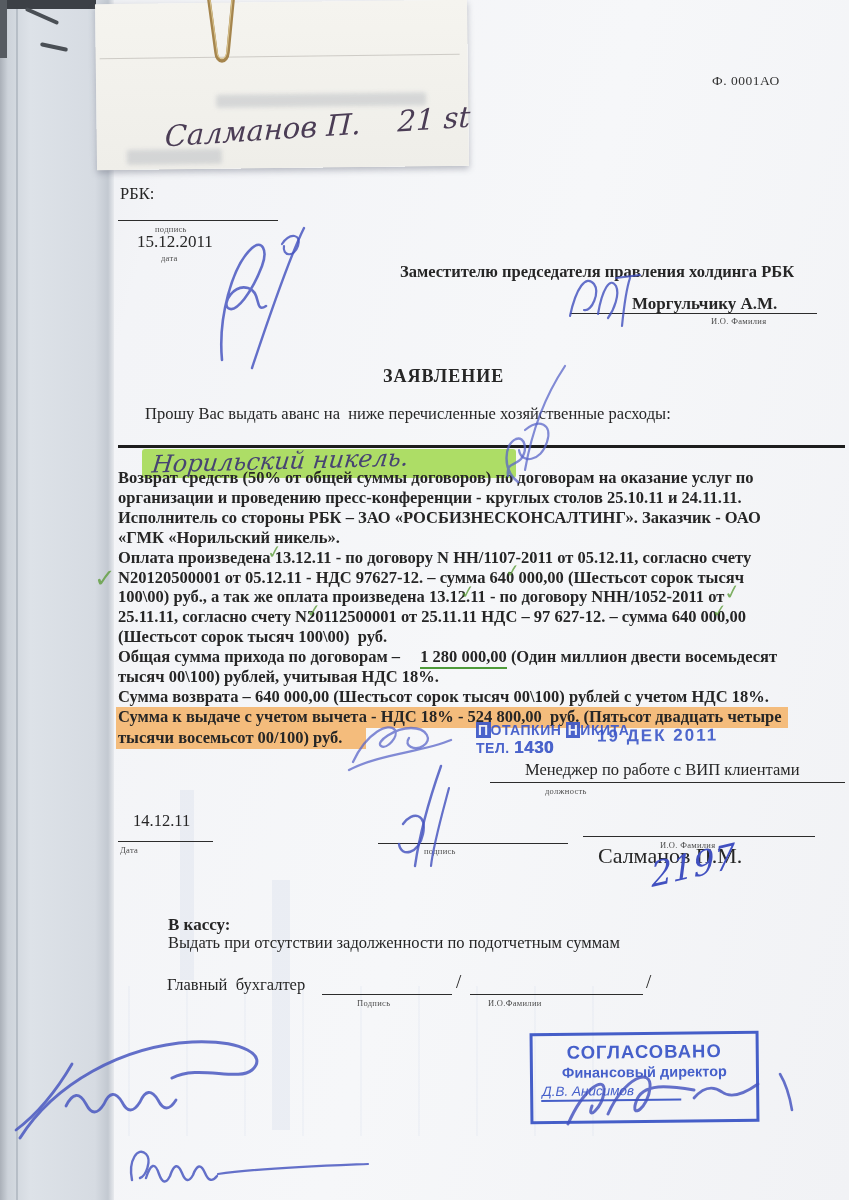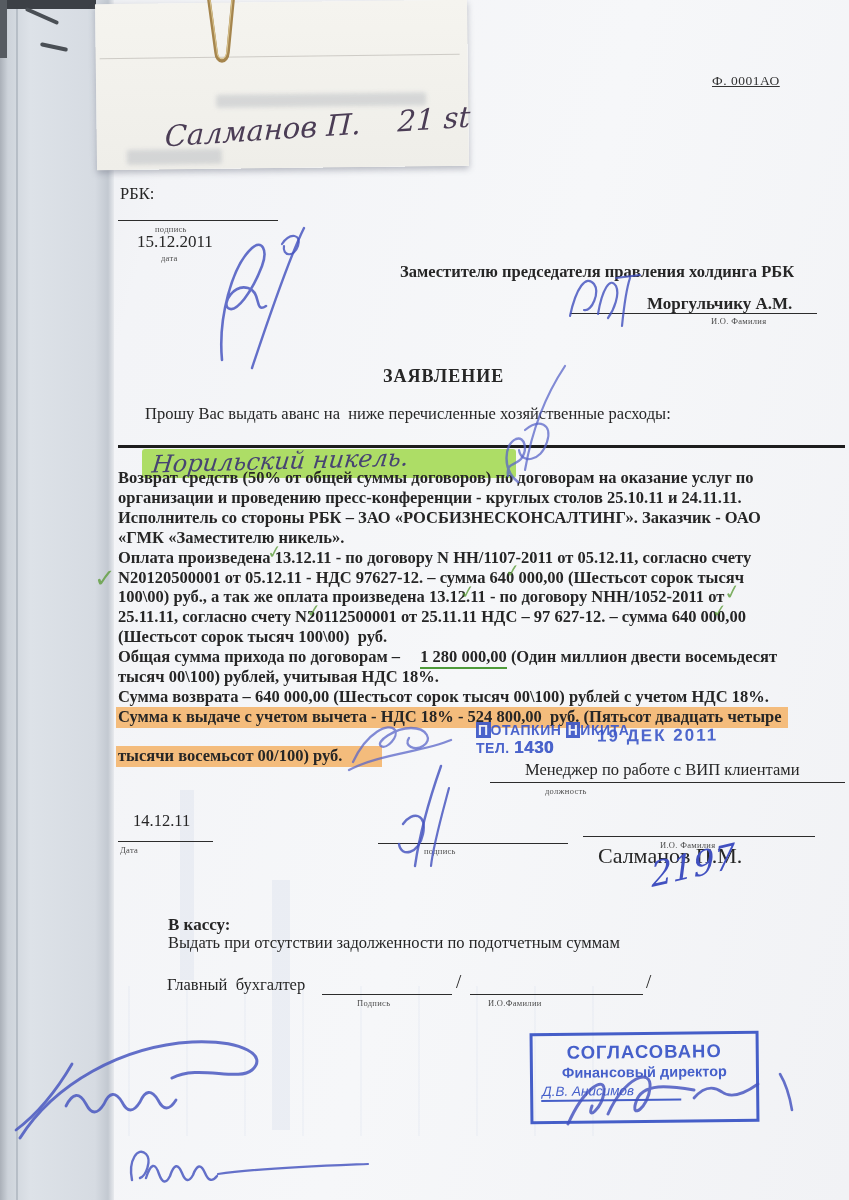--- a/index.html
+++ b/index.html
@@ -51,21 +51,21 @@
   <div class="abs edge-line"></div>
   <div class="abs corner-dark"></div>
   <div class="abs corner-dark2"></div>
   <div class="abs staple" style="left:24px;top:14px;width:36px;height:4px;transform:rotate(24deg);"></div>
   <div class="abs staple" style="left:40px;top:45px;width:28px;height:4px;transform:rotate(12deg);"></div>
 
   <div class="abs ghost-grid"></div>
   <div class="abs ghost-col" style="left:180px;top:790px;width:14px;height:190px;"></div>
   <div class="abs ghost-col" style="left:272px;top:880px;width:18px;height:250px;"></div>
 
-  <div class="abs serif" style="left:712px;top:73px;font-size:13.5px;letter-spacing:.5px;color:#333;text-decoration:underline;">Ф. 0001АО</div>
+  <div class="abs serif" style="left:712px;top:73px;font-size:13.5px;letter-spacing:.5px;color:#333;">Ф. 0001АО</div>
 
   <div class="abs note">
     <div class="abs note-crease"></div>
     <div class="abs ghost" style="left:120px;top:92px;width:210px;height:13px;"></div>
     <div class="abs ghost" style="left:30px;top:146px;width:95px;height:15px;"></div>
     <div class="abs hw" style="left:68px;top:108px;font-size:29px;color:#4b3d55;transform:rotate(-3deg) skewX(-6deg);">Салманов П.    21 st</div>
   </div>
   <svg class="abs" style="left:198px;top:0;z-index:8;" width="42" height="82" viewBox="0 0 42 82">
     <path d="M11,0 L18,52 C19,64 29,64 30,52 L35,0" fill="none" stroke="#a5854d" stroke-width="3.6" stroke-linecap="round"></path>
     <path d="M12,0 L19,51 C19.7,61 28,61 29,51 L34,0" fill="none" stroke="#d9c48e" stroke-width="1.1" stroke-linecap="round"></path>
@@ -83,21 +83,21 @@
     <path class="ink" stroke-width="2.2" d="M90,22 C98,10 110,12 106,24 C102,36 90,34 92,24"></path>
   </svg>
 
   <div class="abs serif b" style="left:400px;top:262px;font-size:16.5px;">Заместителю председателя правления холдинга РБК</div>
   <svg class="abs" style="left:556px;top:266px;" width="95" height="66" viewBox="0 0 95 66">
     <path class="ink" stroke-width="2.2" d="M14,50 C20,22 30,8 38,18 C44,26 36,46 28,44"></path>
     <path class="ink" stroke-width="2.2" d="M42,48 C46,24 54,10 60,20 C64,28 58,44 52,52"></path>
     <path class="ink" stroke-width="2.2" d="M66,60 C68,40 70,24 74,12"></path>
     <path class="ink" stroke-width="2" d="M60,12 L84,9"></path>
   </svg>
-  <div class="abs serif b" style="left:632px;top:294px;font-size:17px;margin-left:15px;">Моргульчику А.М.</div>
+  <div class="abs serif b" style="left:632px;top:294px;font-size:17px;">Моргульчику А.М.</div>
   <div class="abs hline" style="left:570px;top:313px;width:247px;border-top-width:1.8px;"></div>
   <div class="abs cap" style="left:711px;top:316px;">И.О. Фамилия</div>
 
   <div class="abs serif b" style="left:383px;top:366px;font-size:18px;letter-spacing:1px;">ЗАЯВЛЕНИЕ</div>
 
   <div class="abs serif" style="left:145px;top:404px;font-size:16.5px;white-space:pre;">Прошу Вас выдать аванс на  ниже перечисленные хозяйственные расходы:</div>
 
   <svg class="abs" style="left:505px;top:362px;" width="70" height="112" viewBox="0 0 70 112">
     <path class="ink2" stroke-width="2.2" d="M60,4 C44,28 28,62 20,108"></path>
     <path class="ink2" stroke-width="2.2" d="M20,68 C34,56 48,62 42,80 C36,100 16,102 14,88"></path>
@@ -108,31 +108,31 @@
 
   <div class="abs" style="left:118px;top:445px;width:727px;height:2.6px;background:#1d1d1d;"></div>
 
   <div class="abs" style="left:142px;top:449px;width:374px;height:29px;background:#addd66;border-radius:3px;"></div>
   <div class="abs hw" style="left:152px;top:447px;font-size:24px;color:#474472;transform:rotate(-1.5deg) skewX(-8deg);z-index:6;">Норильский никель.</div>
 
   <div class="abs" style="left:118px;top:468px;width:730px;font-weight:bold;">
     <div class="body-line">Возврат средств (50% от общей суммы договоров) по договорам на оказание услуг по</div>
     <div class="body-line">организации и проведению пресс-конференции - круглых столов 25.10.11 и 24.11.11.</div>
     <div class="body-line">Исполнитель со стороны РБК – ЗАО «РОСБИЗНЕСКОНСАЛТИНГ». Заказчик - ОАО</div>
-    <div class="body-line">«ГМК «Заместителю никель».</div>
+    <div class="body-line">«ГМК «Норильский никель».</div>
     <div class="body-line">Оплата произведена 13.12.11 - по договору N НН/1107-2011 от 05.12.11, согласно счету</div>
     <div class="body-line">N20120500001 от 05.12.11 - НДС 97627-12. – сумма 640 000,00 (Шестьсот сорок тысяч</div>
     <div class="body-line">100\00) руб., а так же оплата произведена 13.12.11 - по договору NНН/1052-2011 от</div>
     <div class="body-line">25.11.11, согласно счету N20112500001 от 25.11.11 НДС – 97 627-12. – сумма 640 000,00</div>
     <div class="body-line">(Шестьсот сорок тысяч 100\00)  руб.</div>
     <div class="body-line"><span>Общая сумма прихода по договорам – </span><span class="green-underline">1 280 000,00</span><span> (Один миллион двести восемьдесят</span></div>
     <div class="body-line">тысяч 00\100) рублей, учитывая НДС 18%.</div>
     <div class="body-line">Сумма возврата – 640 000,00 (Шестьсот сорок тысяч 00\100) рублей с учетом НДС 18%.</div>
     <div class="body-line"><span class="hl-orange">Сумма к выдаче с учетом вычета - НДС 18% - 524 800,00  руб. (Пятьсот двадцать четыре</span></div>
-    <div class="body-line"><span class="hl-orange" style="padding-right:40px;margin-top:18px;">тысячи восемьсот 00/100) руб.</span></div>
+    <div class="body-line"><span class="hl-orange" style="padding-right:24px;">тысячи восемьсот 00/100) руб.</span></div>
   </div>
 
   <div class="check" style="left:267px;top:541px;font-size:18px;transform:rotate(-8deg);">✓</div>
   <div class="check" style="left:94px;top:563px;font-size:26px;">✓</div>
   <div class="check" style="left:505px;top:560px;font-size:18px;transform:rotate(-6deg);">✓</div>
   <div class="check" style="left:460px;top:581px;font-size:18px;transform:rotate(-8deg);">✓</div>
   <div class="check" style="left:306px;top:600px;font-size:18px;transform:rotate(-6deg);">✓</div>
   <div class="check" style="left:724px;top:580px;font-size:20px;transform:rotate(-10deg);">✓</div>
   <div class="check" style="left:712px;top:600px;font-size:18px;transform:rotate(-5deg);">✓</div>
 

